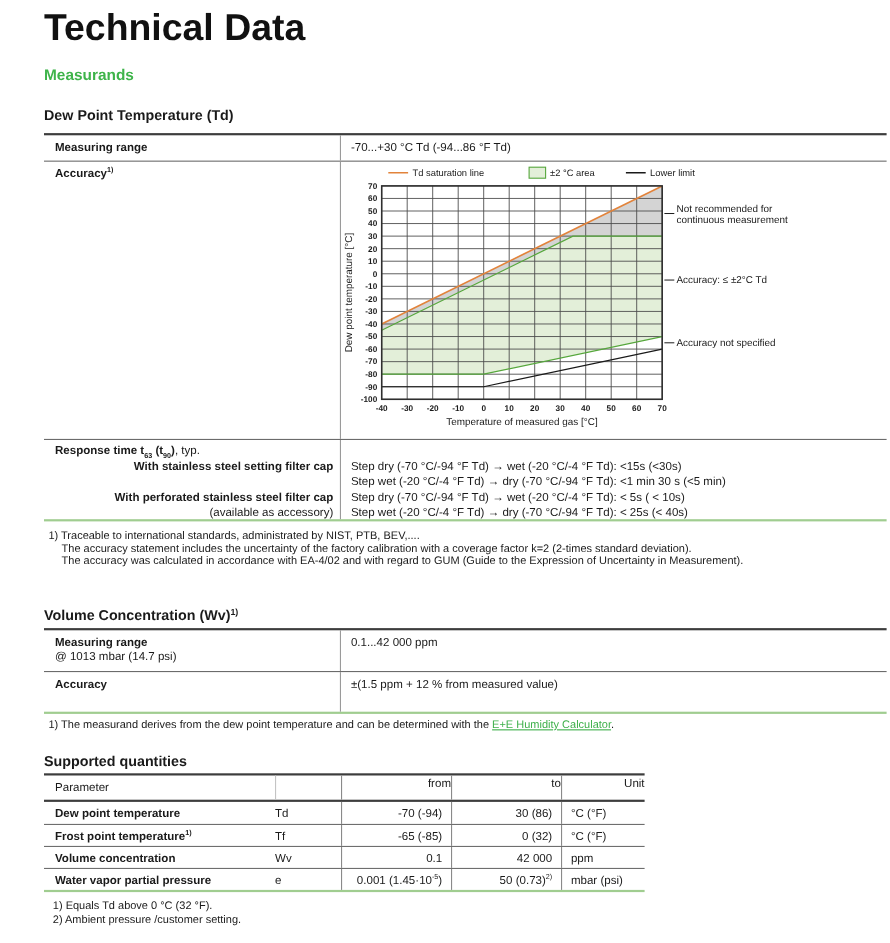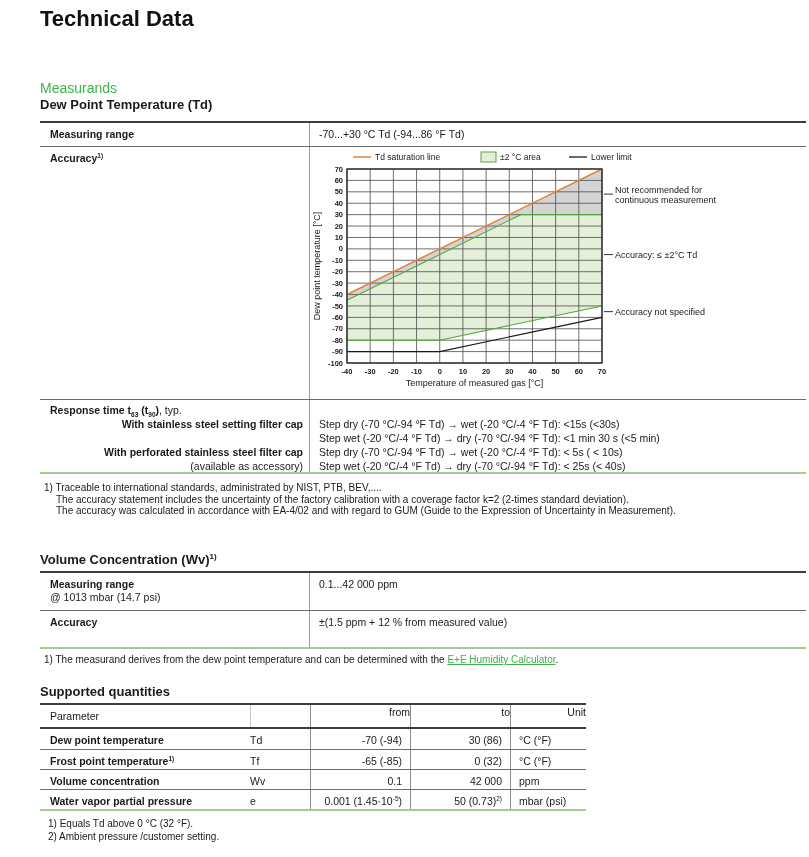--- a/index.html
+++ b/index.html
@@ -1,20 +1,20 @@
 <!DOCTYPE html>
 <html><head>
 <meta charset="utf-8">
 <style>
   html,body{margin:0;padding:0;background:#fff;}
   body{font-family:"Liberation Sans","DejaVu Sans",sans-serif;color:#1a1a1a;}
   .page{position:relative;width:809px;height:857px;background:#fff;overflow:hidden;}
   .abs{position:absolute;}
-  .h1{font-size:22px;font-weight:700;letter-spacing:0;color:#111;}
-  .h2{font-size:14px;font-weight:400;color:#3eb44a;margin-top:20px;}
+  .h1{font-size:34px;font-weight:700;letter-spacing:0;color:#111;}
+  .h2{font-size:14px;font-weight:700;color:#3eb44a;}
   .h3{font-size:13px;font-weight:700;color:#1a1a1a;}
   sup{font-size:0.62em;line-height:0;vertical-align:super;}
   sub{font-size:0.62em;line-height:0;vertical-align:sub;}
   
   .tbl{border-top:2px solid #3d3d3d;border-bottom:2px solid #a0cd90;font-size:10.5px;box-sizing:border-box;}
   .row{display:flex;box-sizing:border-box;}
   .sep{border-top:1px solid #6b6b6b;}
   .lcell{width:270px;box-sizing:border-box;border-right:1px solid #9a9a9a;padding:5px 8px 0 10px;}
   .rcell{flex:1;box-sizing:border-box;padding:5px 0 0 9px;}
   .b{font-weight:700;}

